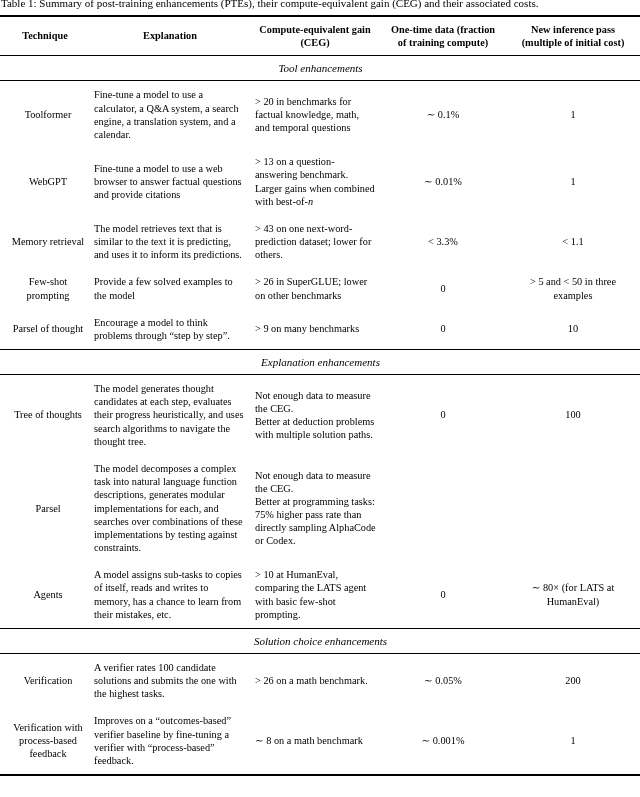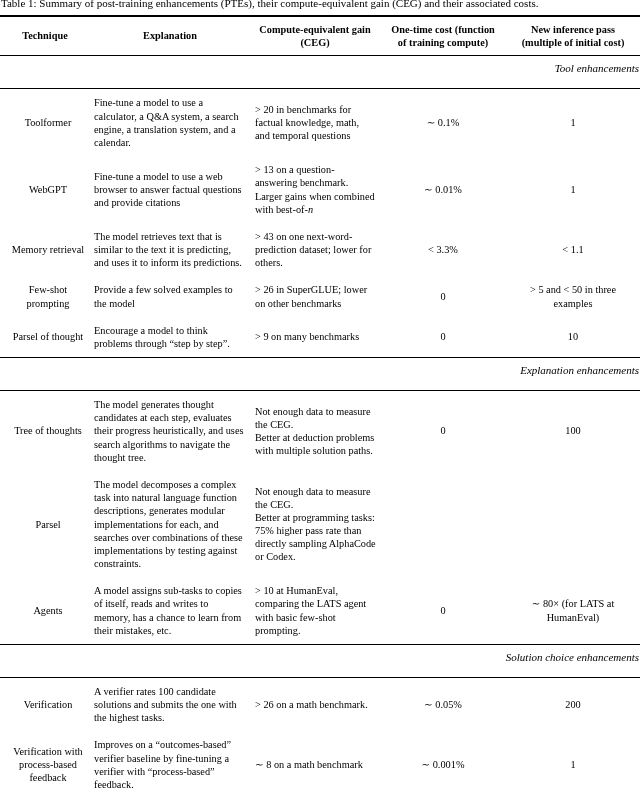--- a/index.html
+++ b/index.html
@@ -44,22 +44,22 @@
   }
   td {
     font-size: 10.3px;
     line-height: 1.28;
     vertical-align: middle;
     padding: 7px 5px;
   }
   tr.section td {
     font-style: italic;
     font-size: 11px;
-    text-align: right;
-    padding: 5px 1px 13px 2px;
+    text-align: center;
+    padding: 5px 1px 5px 2px;
     border-top: 1px solid #000;
     border-bottom: 1px solid #000;
   }
   td.tech { text-align: center; padding-left: 8px; padding-right: 2px; }
   td.expl { text-align: left; padding-left: 4px; padding-right: 5px; }
   td.ceg  { text-align: left; padding-left: 5px; padding-right: 4px; }
   td.num  { text-align: center; padding-left: 4px; padding-right: 4px; }
   .para + .para { }
 </style>
 </head>
@@ -83,21 +83,21 @@
           <div>Technique</div>
         </th>
         <th>
           <div>Explanation</div>
         </th>
         <th>
           <div>Compute-equivalent gain</div>
           <div>(CEG)</div>
         </th>
         <th>
-          <div>One-time cost (function</div>
+          <div>One-time data (fraction</div>
           <div>of training compute)</div>
         </th>
         <th>
           <div>New inference pass</div>
           <div>(multiple of initial cost)</div>
         </th>
       </tr>
     </thead>
     <tbody>
 

